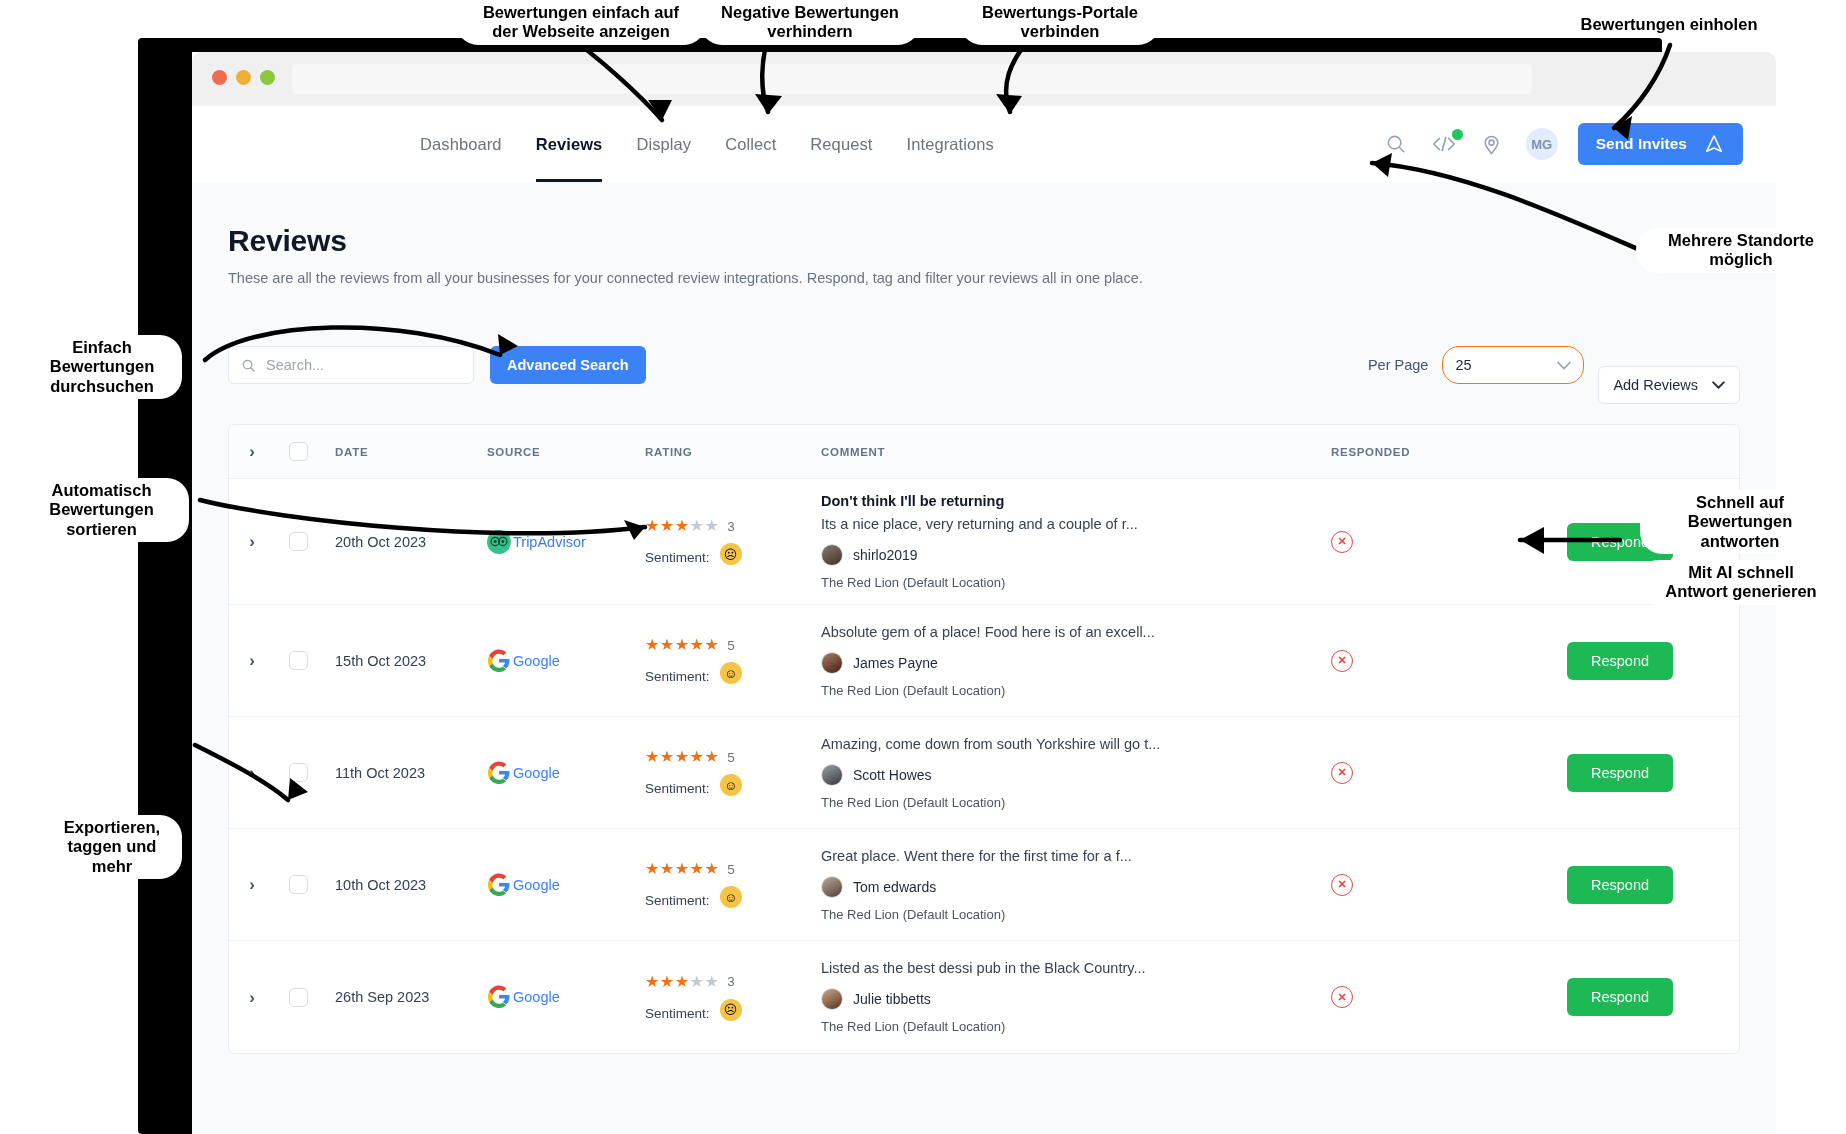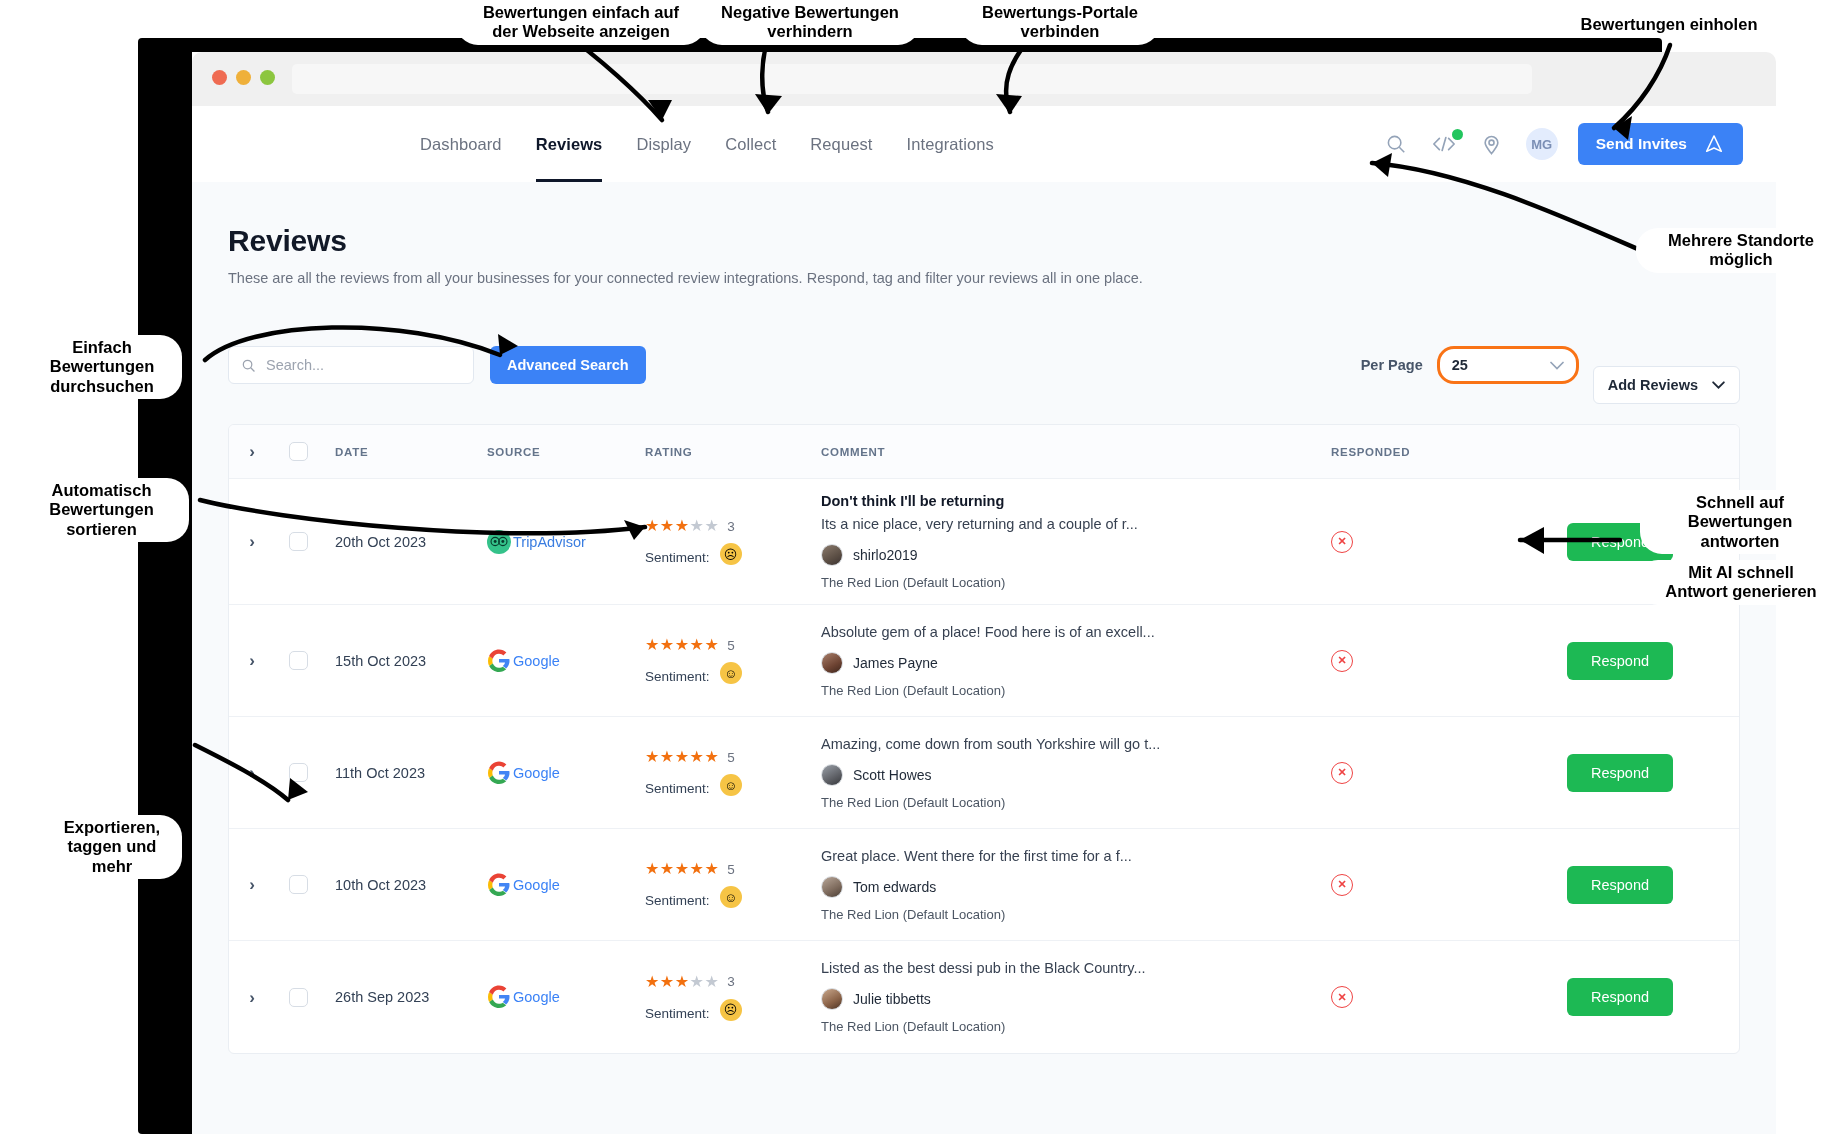--- a/index.html
+++ b/index.html
@@ -114,25 +114,25 @@
     font-size: 14.5px; color: #334155; margin-left: 10px; width: 180px;
   }
   .search-input::placeholder { color: #9ca3af; }
   .adv-search {
     margin-left: 16px;
     background: #3b82f6; color: #fff; border: none;
     font-size: 14.5px; font-weight: 600;
     padding: 11px 17px; border-radius: 6px; cursor: pointer;
     font-family: "Liberation Sans", sans-serif;
   }
-  .filter-right { margin-left: auto; display: flex; align-items: center; gap: 14px; font-weight: bold; }
+  .filter-right { margin-left: auto; display: flex; align-items: center; gap: 14px; }
   .per-page-label { font-size: 14.5px; color: #475569; }
   .select-box {
     width: 142px; height: 38px; background: #fff;
-    border: 3px solid #f97316; border-radius: 17px;
+    border: 1px solid #f97316; border-radius: 17px;
     display: flex; align-items: center; justify-content: space-between;
     padding: 0 12px; font-size: 14.5px; color: #1f2937; cursor: pointer;
   }
   .addrev-box {
     height: 38px; background: #fff;
     border: 1px solid #e2e8f0; border-radius: 6px;
     display: flex; align-items: center; gap: 14px;
     padding: 0 14px; font-size: 14.5px; color: #1f2937; cursor: pointer; margin-top: 40px;
   }
 

